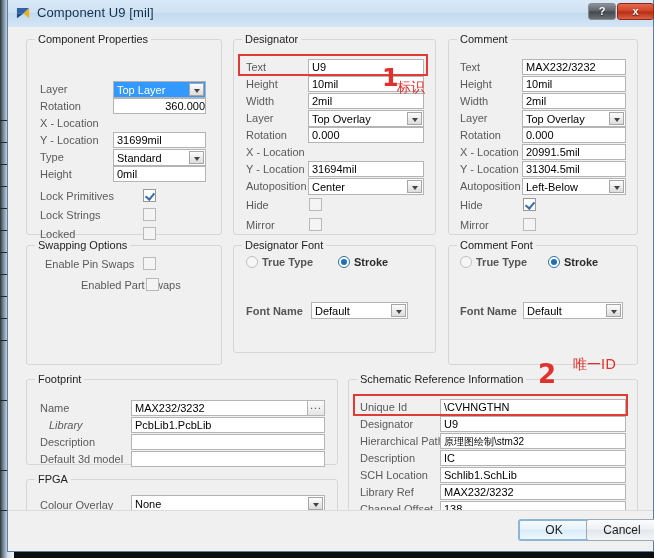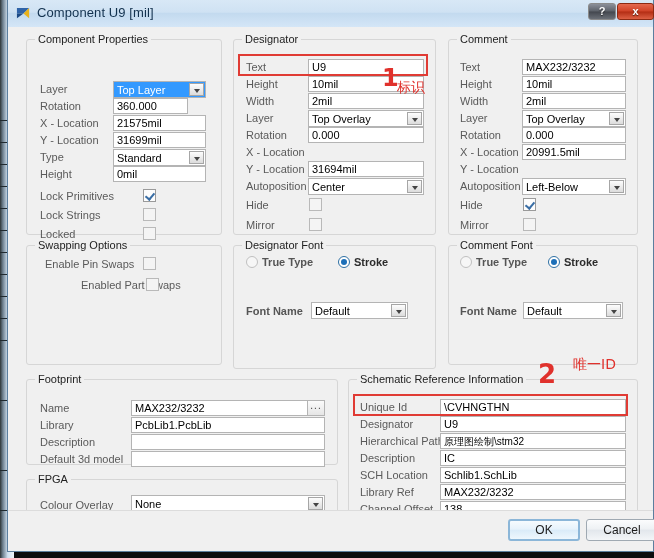--- a/index.html
+++ b/index.html
@@ -281,20 +281,21 @@
     font-size: 12px;
     text-align: center;
     line-height: 20px;
     color: #1b1b1b;
     background: linear-gradient(180deg,#fbfcfd 0%,#eef1f4 46%,#e2e7ec 50%,#f3f6f8 100%);
   }
   .dlg-btn.default {
     border: 2px solid #8bb6d8;
     line-height: 18px;
     background: linear-gradient(180deg,#f6fbfe 0%,#e6f2fb 46%,#d9ebf8 50%,#eef7fd 100%);
+    margin-left: 10px;
   }
 </style>
 </head>
 <body>
 
 <div id="desktop">
   <div class="bg-ruler">
     <div class="tick" style="top:120px"></div>
       <div class="tick" style="top:142px"></div>
     <div class="tick" style="top:164px"></div>
@@ -338,22 +339,21 @@
     <div class="lbl" style="left:32px; top:73px;">Rotation</div>
     <div class="lbl" style="left:32px; top:90px;">X - Location</div>
     <div class="lbl" style="left:32px; top:107px;">Y - Location</div>
     <div class="lbl" style="left:32px; top:124px;">Type</div>
     <div class="lbl" style="left:32px; top:141px;">Height</div>
 
     <div class="combo sel" style="left:105px; top:54px; width:93px;">
       <span>Top Layer</span>
       <span class="arrow"></span>
     </div>
-    <div class="fld" style="left:105px; top:71px; width:75px;">360.000</div>
-    <div class="fld" style="left:105px; top:88px; width:93px;">21575mil</div>
+    <div class="fld" style="left:105px; top:71px; width:93px;text-align:right;">360.000</div>
     <div class="fld" style="left:105px; top:105px;width:93px;">31699mil</div>
     <div class="combo" style="left:105px; top:122px;width:93px;">
       <span>Standard</span>
       <span class="arrow"></span>
     </div>
     <div class="fld" style="left:105px; top:139px;width:93px;">0mil</div>
 
     <div class="lbl" style="left:32px; top:163px;">Lock Primitives</div>
     <div class="cb on" style="left:135px; top:162px;"></div>
     <div class="lbl" style="left:32px; top:182px;">Lock Strings</div>
@@ -406,39 +406,40 @@
 
     <div class="fld" style="left:514px; top:32px; width:104px;">MAX232/3232</div>
     <div class="fld" style="left:514px; top:49px; width:104px;">10mil</div>
     <div class="fld" style="left:514px; top:66px; width:104px;">2mil</div>
     <div class="combo" style="left:514px; top:83px; width:104px;">
       <span>Top Overlay</span>
       <span class="arrow"></span>
     </div>
     <div class="fld" style="left:514px; top:100px;width:104px;">0.000</div>
     <div class="fld" style="left:514px; top:117px;width:104px;">20991.5mil</div>
+    <div class="fld" style="left:514px; top:134px;width:104px;">31304.5mil</div>
     <div class="combo" style="left:514px; top:151px;width:104px;">
       <span>Left-Below</span>
       <span class="arrow"></span>
     </div>
 
     <div class="lbl" style="left:452px; top:172px;">Hide</div>
     <div class="cb on" style="left:515px; top:171px;"></div>
     <div class="lbl" style="left:452px; top:192px;">Mirror</div>
     <div class="cb" style="left:515px; top:191px;"></div>
 
     <div class="group" style="left:18px; top:218px; width:196px; height:120px;">
       <div class="group-title">Swapping Options</div>
     </div>
     <div class="lbl" style="left:37px; top:231px;">Enable Pin Swaps</div>
     <div class="cb" style="left:135px; top:230px;"></div>
     <div class="lbl" style="left:37px; top:252px;padding-left:36px;">Enabled Part Swaps</div>
     <div class="cb" style="left:138px; top:251px;"></div>
 
-    <div class="group" style="left:225px; top:218px; width:203px; height:124px;">
+    <div class="group" style="left:225px; top:218px; width:203px; height:108px;">
       <div class="group-title">Designator Font</div>
     </div>
     <div class="radio" style="left:238px; top:229px;"></div>
     <div class="rlabel" style="left:254px; top:229px;">True Type</div>
     <div class="radio on" style="left:330px; top:229px;"></div>
     <div class="rlabel dark" style="left:346px; top:229px;">Stroke</div>
     <div class="rlabel" style="left:238px; top:278px;">Font Name</div>
     <div class="combo" style="left:303px; top:275px; width:97px;">
       <span>Default</span>
       <span class="arrow"></span>
@@ -454,21 +455,21 @@
     <div class="rlabel" style="left:452px; top:278px;">Font Name</div>
     <div class="combo" style="left:515px; top:275px; width:100px;">
       <span>Default</span>
       <span class="arrow"></span>
     </div>
 
     <div class="group" style="left:18px; top:352px; width:312px; height:86px;">
       <div class="group-title">Footprint</div>
     </div>
     <div class="lbl" style="left:32px; top:375px;">Name</div>
-    <div class="lbl" style="left:32px; top:392px;">Library</div>
+    <div class="lbl" style="left:41px; top:392px;font-style:italic;">Library</div>
     <div class="lbl" style="left:32px; top:409px;">Description</div>
     <div class="lbl" style="left:32px; top:426px;">Default 3d model</div>
 
     <div class="fld" style="left:123px; top:373px; width:194px;">MAX232/3232</div>
     <div class="ellipsis-btn" style="left:299px; top:373px;">...</div>
     <div class="fld" style="left:123px; top:390px; width:194px;">PcbLib1.PcbLib</div>
     <div class="fld" style="left:123px; top:407px; width:194px;"></div>
     <div class="fld" style="left:123px; top:424px; width:194px;"></div>
 
     <div class="group" style="left:340px; top:352px; width:290px; height:138px;">

